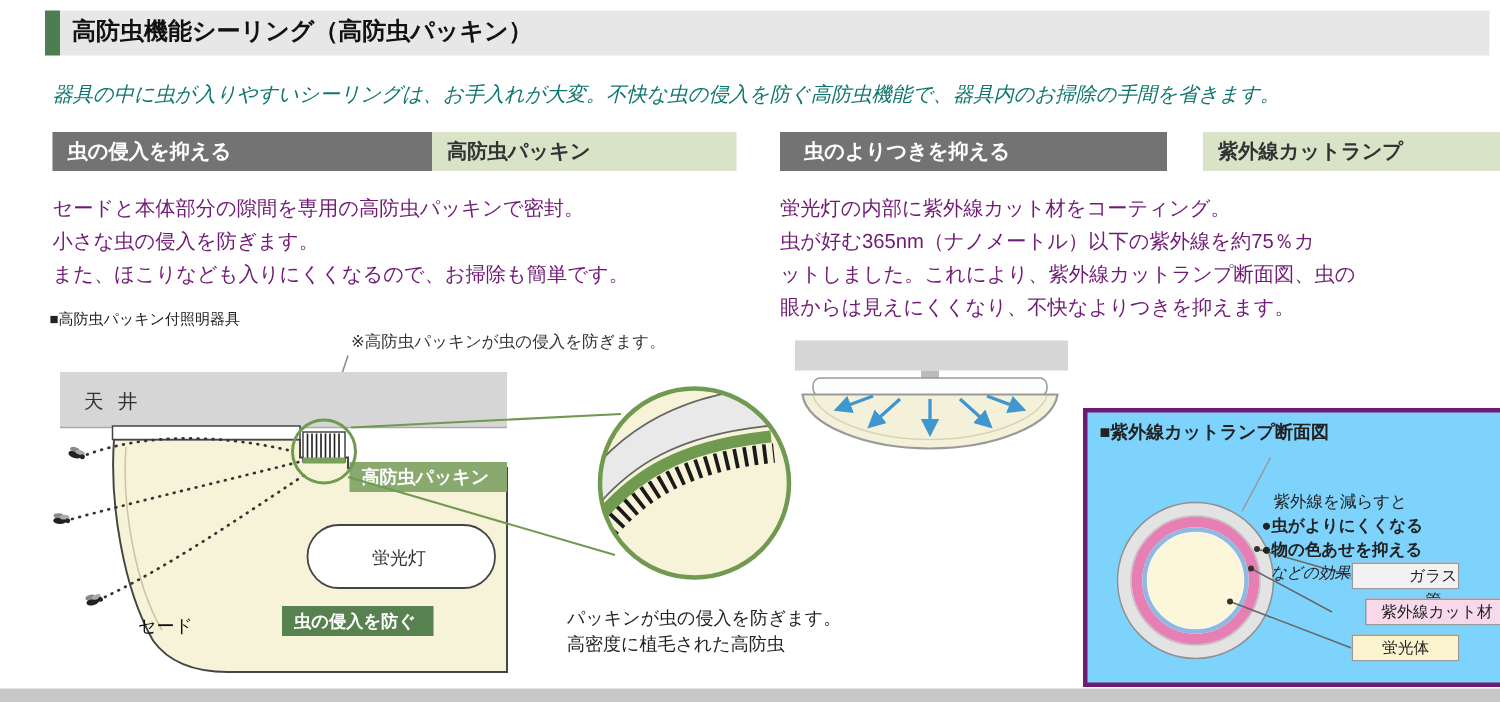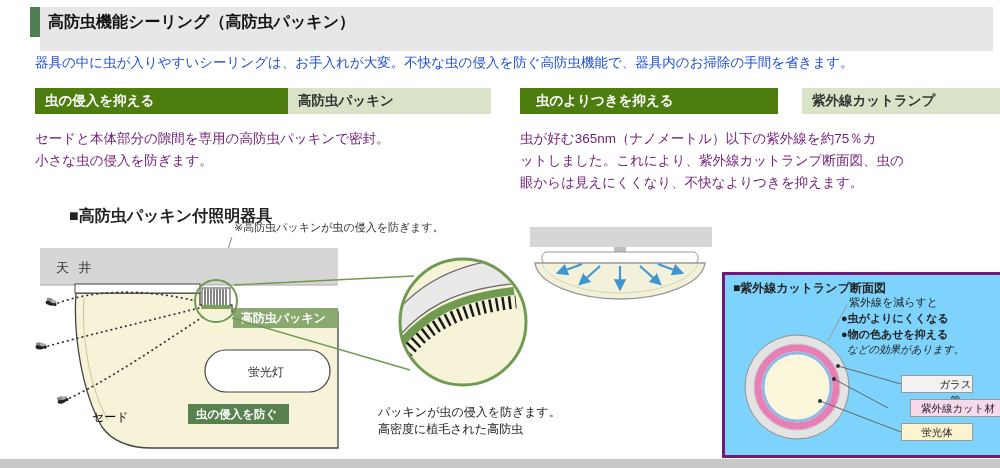--- a/index.html
+++ b/index.html
@@ -2,41 +2,41 @@
 <html><head>
 <meta charset="utf-8">
 <style>
   * { margin:0; padding:0; box-sizing:border-box; }
   html,body { background:#ffffff; }
   body { font-family:"Liberation Sans","DejaVu Sans",sans-serif; color:#1a1a1a; }
   .page { position:relative; width:1000px; height:468px; background:#ffffff; overflow:hidden; }
   .abs { position:absolute; }
 
   
-  .titlebar { position:absolute; left:30px; top:7px; width:963px; height:44px; display:flex; }
+  .titlebar { position:absolute; left:30px; top:7px; width:963px; height:30px; display:flex; }
   .title-accent { width:10px; height:30px; background:#4e7d52; }
   .title-text { flex:1; background:#e7e7e7; font-size:16px; font-weight:bold; line-height:30px; padding-left:8px; color:#111; }
 
-  .intro { position:absolute; left:35px; top:53px; width:950px; font-size:13.5px; line-height:19px; color:#1d4ed8; }
+  .intro { position:absolute; left:35px; top:53px; width:950px; font-size:13.5px; line-height:19px; color:#0f766e;font-style:italic; }
 
   .tag { position:absolute; height:26px; line-height:26px; padding-left:10px; font-size:13.5px; font-weight:bold; }
-  .tag.green { background:#4d7c0f; color:#ffffff;font-family:Liberation Serif, serif; }
+  .tag.green { background:#737373; color:#ffffff;font-family:Liberation Serif, serif; }
   .tag.light { background:#d8e3c8; color:#333333; }
 
   .body-text { position:absolute; font-size:13.5px; line-height:22px; color:#701a75; }
-  .diagram-title { position:absolute; font-size:16px; font-weight:bold; color:#222;margin-left:36px; }
+  .diagram-title { position:absolute; font-size:10px; font-weight:normal; color:#222; }
   .small-note { position:absolute; font-size:11px; color:#333; }
   .zoom-caption { position:absolute; font-size:12px; line-height:17px; color:#222; }
 
   svg text { font-family:"Liberation Sans","DejaVu Sans",sans-serif; }
 
   
   .cs-box { position:absolute; left:722px; top:272px; width:286px; height:186px; background:#7dd3fc; border:3px solid #701a75; }
   .cs-title { position:absolute; left:8px; top:5px; font-size:12px; font-weight:bold; color:#222; }
-  .cs-note { position:absolute; font-size:11px; color:#222; white-space:nowrap; }
+  .cs-note { position:absolute; font-size:11px; color:#222; white-space:nowrap;margin-top:32px; }
   .cs-note.bold { font-weight:bold; }
   .cs-note.small { font-size:10.5px;font-style:italic; }
   .part-label { position:absolute; height:18px; line-height:16px; border:1px solid #999; font-size:10.5px; text-align:center; color:#222; }
   .part-glass { background:#f2f2f2; }
   .part-uv { background:#f8d9ea;margin-left:22px; }
   .part-phosphor { background:#fbf4cf; }
 
   .bottom-strip { position:absolute; left:0; top:459px; width:1000px; height:9px; background:#c8c8c8; }
 </style>
 </head>
@@ -52,23 +52,25 @@
   <div class="intro">器具の中に虫が入りやすいシーリングは、お手入れが大変。不快な虫の侵入を防ぐ高防虫機能で、器具内のお掃除の手間を省きます。</div>
 
   <div class="tag green" style="left:35px; top:88px; width:253px;">虫の侵入を抑える</div>
   <div class="tag light" style="left:288px; top:88px; width:203px;">高防虫パッキン</div>
   <div class="tag green" style="left:520px; top:88px; width:258px;padding-left:16px;">虫のよりつきを抑える</div>
   <div class="tag light" style="left:802px; top:88px; width:207px;">紫外線カットランプ</div>
 
   <div class="body-text" style="left:35px; top:128px; width:460px;">
     <div>セードと本体部分の隙間を専用の高防虫パッキンで密封。</div>
     <div>小さな虫の侵入を防ぎます。</div>
+    <div>また、ほこりなども入りにくくなるので、お掃除も簡単です。</div>
   </div>
 
   <div class="body-text" style="left:520px; top:128px; width:470px;">
+    <div>蛍光灯の内部に紫外線カット材をコーティング。</div>
     <div>虫が好む365nm（ナノメートル）以下の紫外線を約75％カ</div>
     <div>ットしました。これにより、紫外線カットランプ断面図、虫の</div>
     <div>眼からは見えにくくなり、不快なよりつきを抑えます。</div>
   </div>
 
   <div class="diagram-title" style="left:33px; top:206px;">■高防虫パッキン付照明器具</div>
 
   <div class="small-note" style="left:234px; top:220px;">※高防虫パッキンが虫の侵入を防ぎます。</div>
 
   <svg class="abs" style="left:30px; top:215px;" width="540" height="245" viewBox="30 215 540 245">

